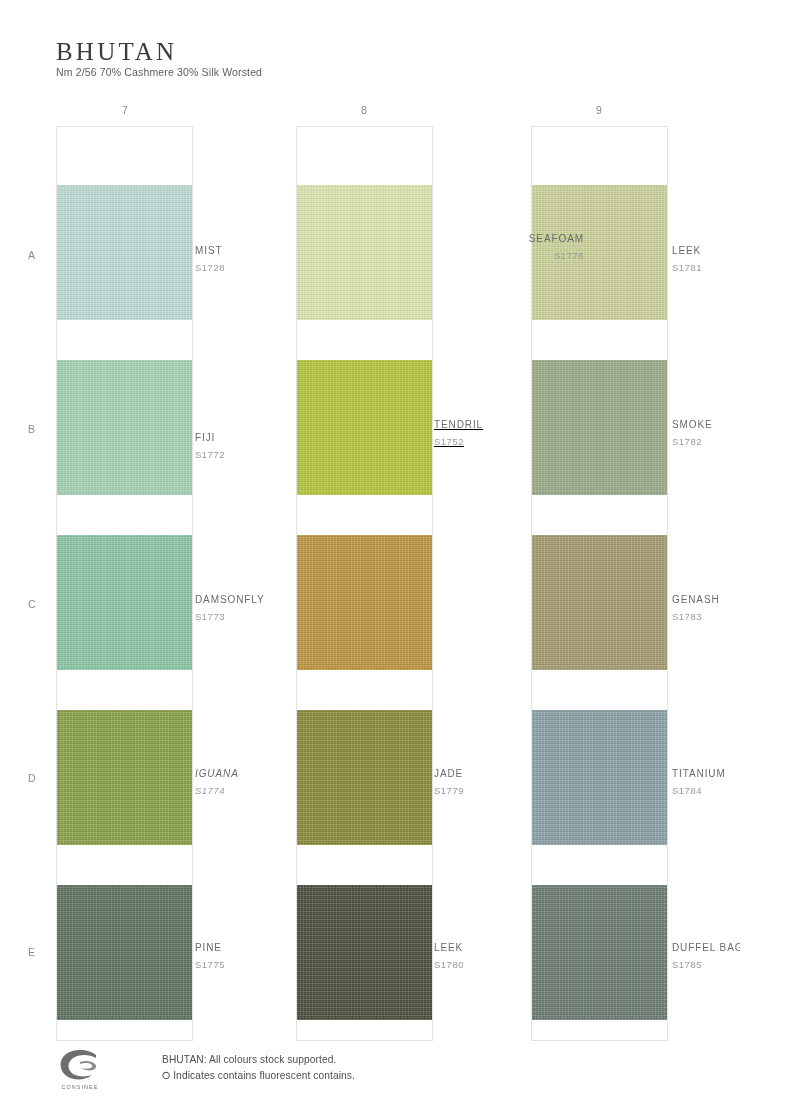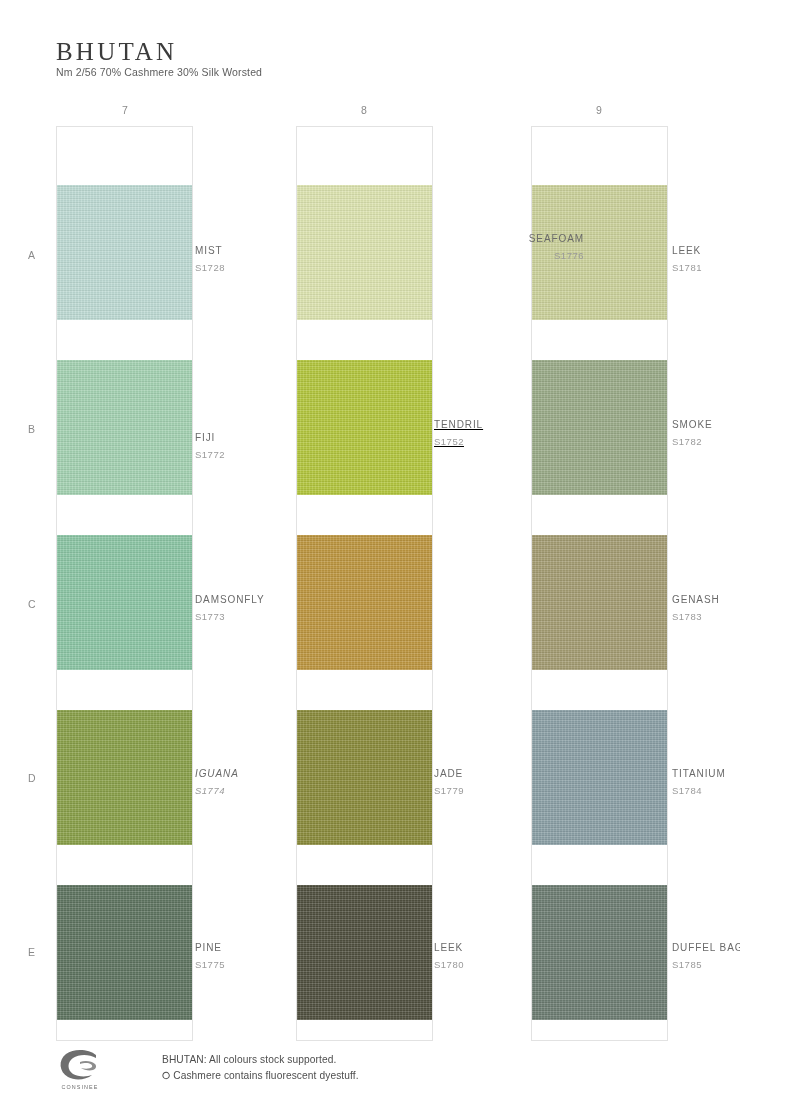--- a/index.html
+++ b/index.html
@@ -287,17 +287,17 @@
   <div class="footer">
     <div class="logo">
       <svg width="48" height="36" viewBox="0 0 48 36" aria-hidden="true">
         <path d="M40 7 C33 1, 18 0, 10 6 C2 12, 3 24, 12 29 C19 33, 30 32, 36 27 C31 29, 22 29, 17 26 C11 22, 11 14, 17 10 C23 6, 33 6, 40 10 Z" fill="#6e6e6e"></path>
         <path d="M24 14 C29 12, 36 13, 39 16 C41 18, 40 21, 37 22 C33 23, 28 22, 25 20 C29 21, 34 21, 36 19 C37 17, 34 15, 30 15 C28 15, 26 15, 24 16 Z" fill="#8d8d8d"></path>
       </svg>
       <div class="logo-word">CONSINEE</div>
     </div>
     <div class="footer-text">
       <div>BHUTAN: All colours stock supported.</div>
-      <div>⭘ Cashmere contains fluorescent dyestuff.</div>
+      <div>⭘ Indicates contains fluorescent contains.</div>
     </div>
   </div>
 
 </div>
 
 </body></html>

